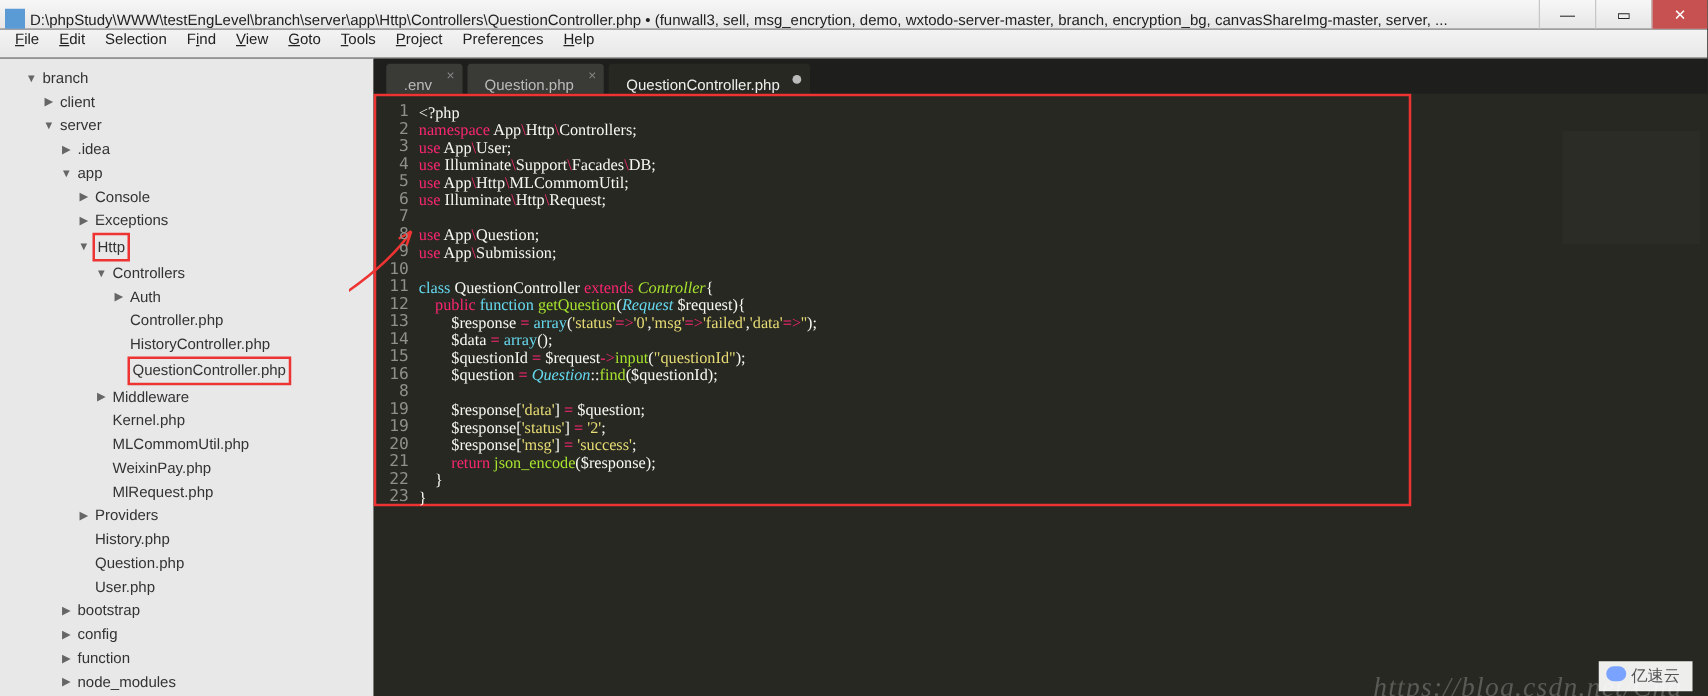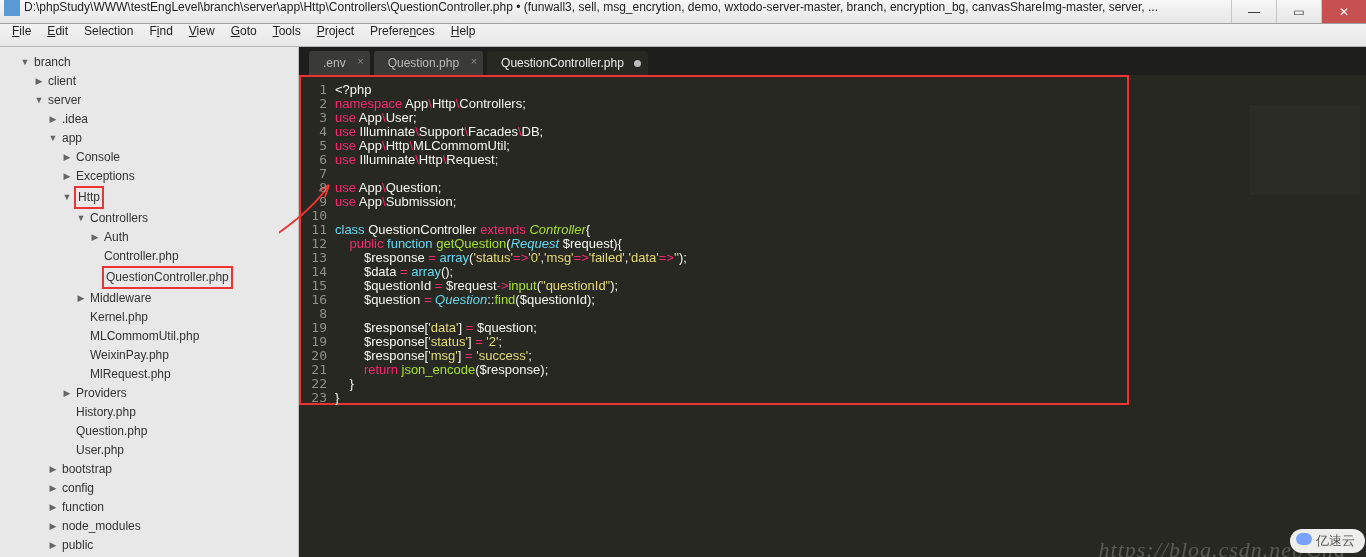--- a/index.html
+++ b/index.html
@@ -1,47 +1,47 @@
 <!DOCTYPE html>
 <html><head>
 <meta charset="utf-8">
 <style>
   html,body{margin:0;padding:0;width:1366px;height:557px;overflow:hidden;font-family:"Segoe UI",Tahoma,sans-serif;font-size:12px;background:#272822;color:#ccc}
-  .titlebar{height:23px;background:linear-gradient(#f7f7f7,#e6e6e6);display:flex;align-items:flex-start;border-bottom:1px solid #a0a0a0;color:#222}
+  .titlebar{height:23px;background:linear-gradient(#f7f7f7,#e6e6e6);display:flex;align-items:flex-end;border-bottom:1px solid #a0a0a0;color:#222}
   .titlebar .appicon{width:16px;height:16px;margin:0 4px;background:#5b9bd5;display:inline-block}
   .titlebar .title{flex:1;white-space:nowrap;overflow:hidden;text-overflow:ellipsis;font-size:12px}
   .titlebar .winbtn{width:44px;height:23px;display:flex;align-items:center;justify-content:center;border-left:1px solid #c7c7c7}
   .titlebar .winbtn.close{background:#c75050;color:#fff}
   .menubar{height:22px;background:linear-gradient(#f3f3f3,#e8e8e8);display:flex;align-items:center;color:#222;border-bottom:1px solid #b8b8b8;padding-left:4px;font-size:12px}
   .menubar .mitem{padding:0 8px;height:22px;display:flex;align-items:flex-start}
   .mitem u{text-decoration:underline}
   .workspace{display:flex;height:512px}
   .sidebar{width:298px;background:#e8e8e8;color:#333;overflow-y:auto;border-right:1px solid #c0c0c0}
   .tree{padding:6px 4px 20px 6px;font-size:12px;line-height:19px}
   .row{display:flex;align-items:center;white-space:nowrap;padding-left:var(--ind,0px)}
   .arrow{width:10px;display:inline-block;text-align:center;color:#666;font-size:9px;margin-right:2px}
   .name{padding:0 2px}
   .row.boxed .name{border:2px solid #e33;background:transparent}
   .editor{flex:1;background:#272822;display:flex;flex-direction:column;position:relative}
   .tabs{height:28px;background:#1e1f1c;display:flex;align-items:flex-end}
   .tabs .spacer{width:10px}
-  .tab{height:24px;padding:0 24px 0 14px;margin-right:4px;background:#3a3b36;color:#bbb;font-size:12px;display:flex;align-items:center;border-radius:3px 3px 0 0;position:relative}
+  .tab{height:24px;padding:0 24px 0 14px;margin-right:4px;background:#3a3b36;color:#bbb;font-size:12px;display:flex;align-items:flex-end;border-radius:3px 3px 0 0;position:relative}
   .tab.active{background:#272822;color:#eee}
   .tab .x{position:absolute;right:6px;top:4px;color:#888;font-size:11px}
   .tab .dot{position:absolute;right:7px;top:9px;width:7px;height:7px;border-radius:50%;background:#bbb}
   .codewrap{position:relative;flex:1}
   .codebox{position:absolute;left:0;top:0;border:2px solid #e33;width:826px;height:326px}
   .arrow-svg{position:absolute;left:-20px;top:100px;pointer-events:none}
-  pre.code{margin:0;padding:8px 8px 8px 36px;font-family:Liberation Sans, sans-serif;font-size:13px;line-height:14px;color:#f8f8f2;white-space:pre;position:relative;z-index:1}
+  pre.code{margin:0;padding:8px 8px 8px 36px;font-family:Liberation Serif, serif;font-size:13px;line-height:14px;color:#f8f8f2;white-space:pre;position:relative;z-index:1}
   .gutter{position:absolute;left:6px;top:8px;font-family:Consolas,monospace;font-size:13px;line-height:14px;color:#90908a;text-align:right;width:22px;z-index:2}
   .kw{color:#66d9ef}.kw2{color:#f92672}.fn{color:#a6e22e}.str{color:#e6db74}.cls{color:#a6e22e;font-style:italic}.nm{color:#66d9ef;font-style:italic}.punc{color:#f8f8f2}.var{color:#f8f8f2}
   .ns{color:#f8f8f2}.ns .sep{color:#f92672}
   .minimap{position:absolute;right:6px;top:30px;width:110px;height:90px;background:#2f302a;opacity:.5}
   .watermark{position:absolute;right:20px;bottom:-4px;color:#5a5a57;font-style:italic;font-size:22px;font-family:Georgia,serif;letter-spacing:1px;z-index:0}
-  .brand{position:absolute;right:1px;bottom:6px;background:rgba(255,255,255,.92);color:#555;padding:3px 10px 3px 26px;border-radius:12px;font-size:13px;z-index:3}
+  .brand{position:absolute;right:12px;bottom:6px;background:rgba(255,255,255,.92);color:#555;padding:3px 10px 3px 26px;border-radius:0;font-size:13px;z-index:3}
   .brand .cloud{position:absolute;left:6px;top:4px;width:16px;height:12px;background:#7aa3ff;border-radius:6px}
 </style>
 </head>
 <body>
 
 <div class="titlebar">
   <span class="appicon"></span>
   <span class="title">D:\phpStudy\WWW\testEngLevel\branch\server\app\Http\Controllers\QuestionController.php • (funwall3, sell, msg_encrytion, demo, wxtodo-server-master, branch, encryption_bg, canvasShareImg-master, server, ...</span>
   <div class="winbtn">
       <span>—</span>
@@ -123,20 +123,23 @@
       <div class="row" style="--ind:70px">
           <span class="arrow">▼</span>
           <span class="name">Controllers</span>
         </div>
       <div class="row" style="--ind:84px">
           <span class="arrow">▶</span>
           <span class="name">Auth</span>
         </div>
       <div class="row" style="--ind:96px">
           <span class="name">Controller.php</span>
+        </div>
+      <div class="row" style="--ind:96px">
+          <span class="name">HistoryController.php</span>
         </div>
       <div class="row boxed" style="--ind:96px">
           <span class="name">QuestionController.php</span>
         </div>
       <div class="row" style="--ind:70px">
           <span class="arrow">▶</span>
           <span class="name">Middleware</span>
         </div>
       <div class="row" style="--ind:82px">
           <span class="name">Kernel.php</span>

